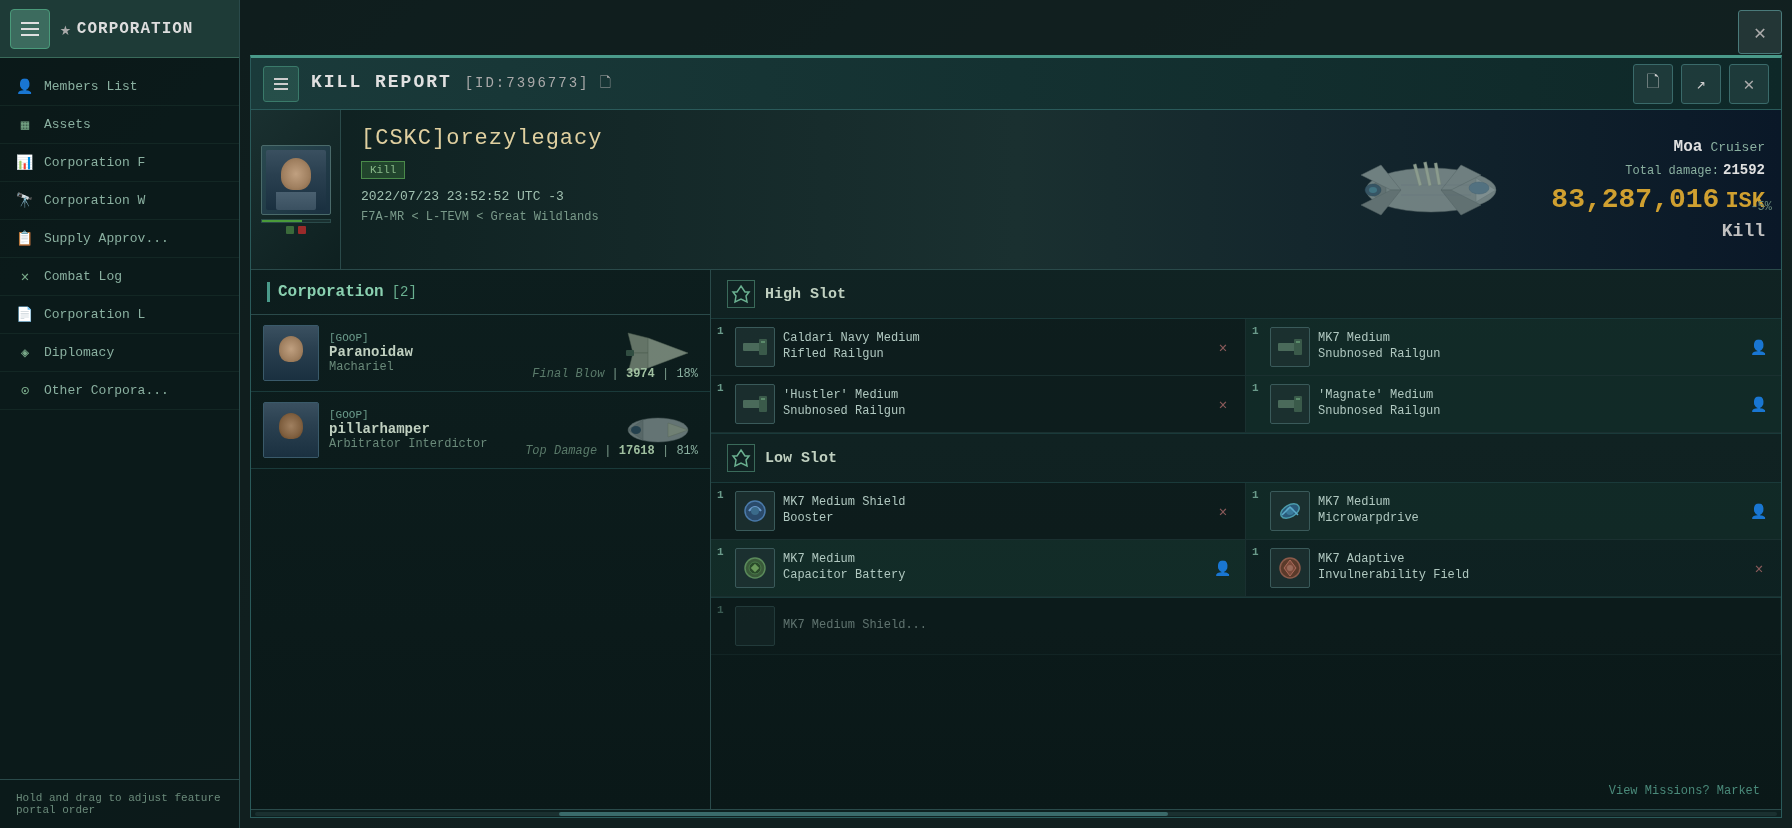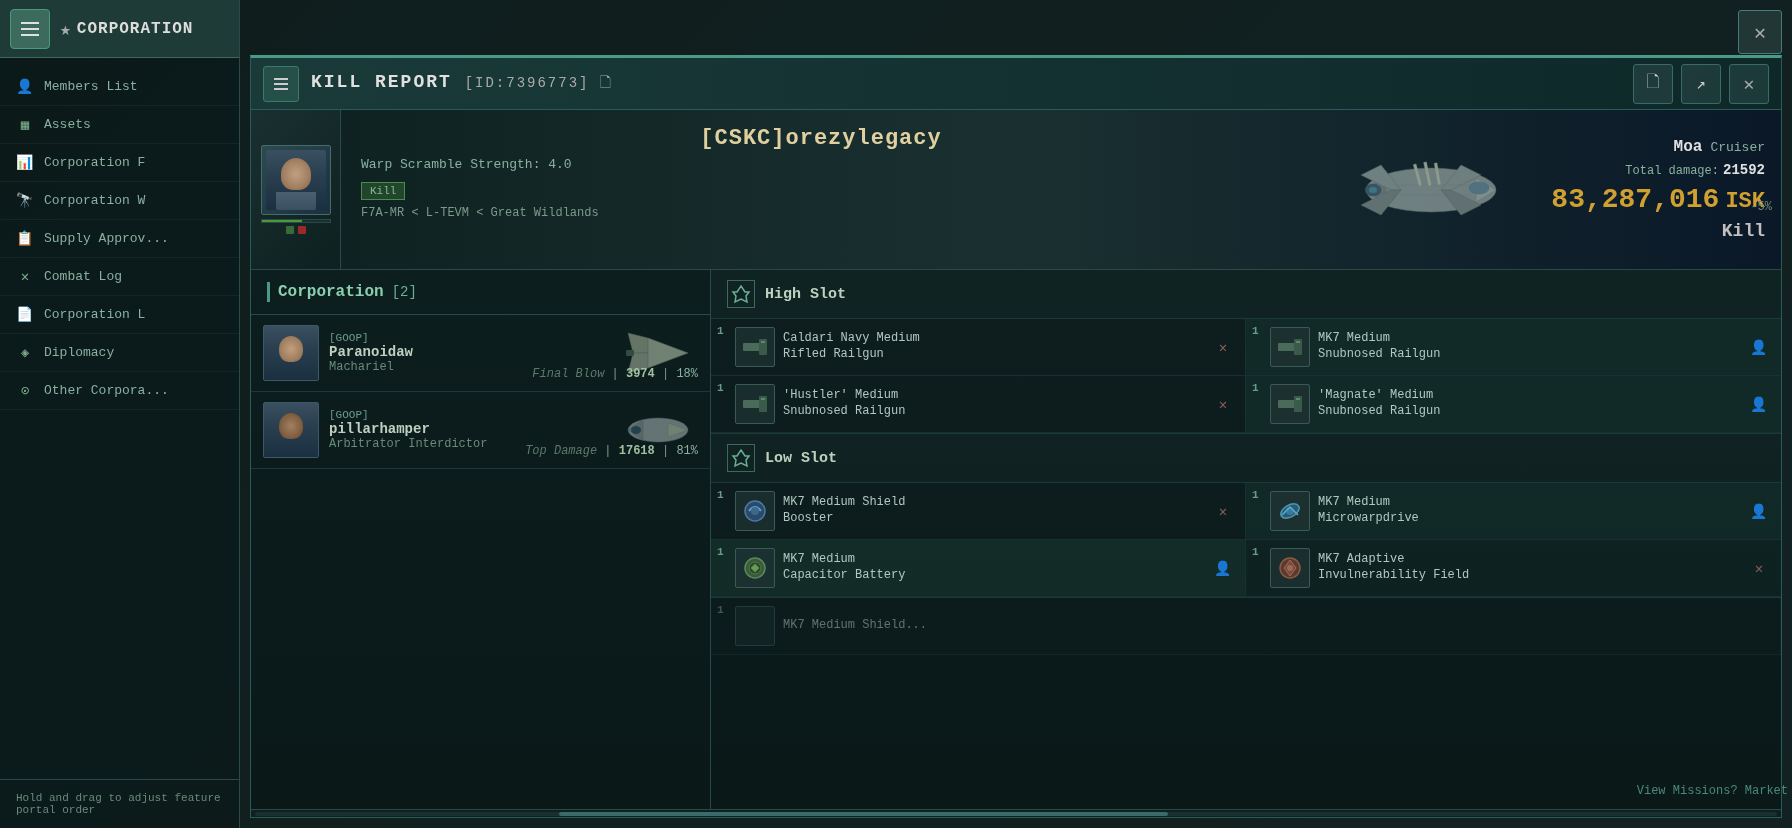--- a/index.html
+++ b/index.html
@@ -283,23 +283,22 @@
     .victim-info {
       flex: 1;
       padding: 16px 20px;
       display: flex;
       flex-direction: column;
       gap: 6px;
     }
     .victim-name {
       color: #e0d0a0;
       font-size: 22px;
-      font-weight: bold;
+      font-weight: normal;
       letter-spacing: 1px;
-      text-align: center;
     }
     .victim-stats {
       color: #8ab0a0;
       font-size: 13px;
     }
     .kill-badge {
       display: inline-block;
       background: rgba(60,120,60,0.4);
       border: 1px solid #4a8a4a;
       color: #8aba8a;
@@ -619,21 +618,21 @@
       right: 20px;
       top: 200px;
       color: #6a8a7a;
       font-size: 12px;
     }
 
     
     .view-missions {
       position: absolute;
       bottom: 30px;
-      right: 4px;
+      right: 32px;
       color: #4a8a7a;
       font-size: 12px;
       cursor: pointer;
     }
 
     .damage-row {
       display: flex;
       align-items: baseline;
       gap: 4px;
     }
@@ -745,24 +744,24 @@
           <div class="avatar-bar-fill"></div>
         </div>
         <div class="avatar-status">
           <div class="status-dot"></div>
           <div class="status-dot red"></div>
         </div>
       </div>
 
       <div class="victim-info">
         <div class="victim-name">[CSKC]orezylegacy</div>
-        <div class="victim-stats">Warp Scramble Strength: 4.0</div>
         <div class="kill-badge">
           <span>Kill</span>
         </div>
+        <div class="kill-time">2022/07/23 23:52:52 UTC -3</div>
         <div class="kill-location">F7A-MR &lt; L-TEVM &lt; Great Wildlands</div>
       </div>
 
       <div class="ship-display">
         <svg class="ship-svg" viewBox="0 0 220 140">
 
           <g opacity="0.9">
 
             <ellipse cx="110" cy="70" rx="65" ry="22" fill="#7a8a8a" stroke="#5a6a6a" stroke-width="0.5"></ellipse>
 

